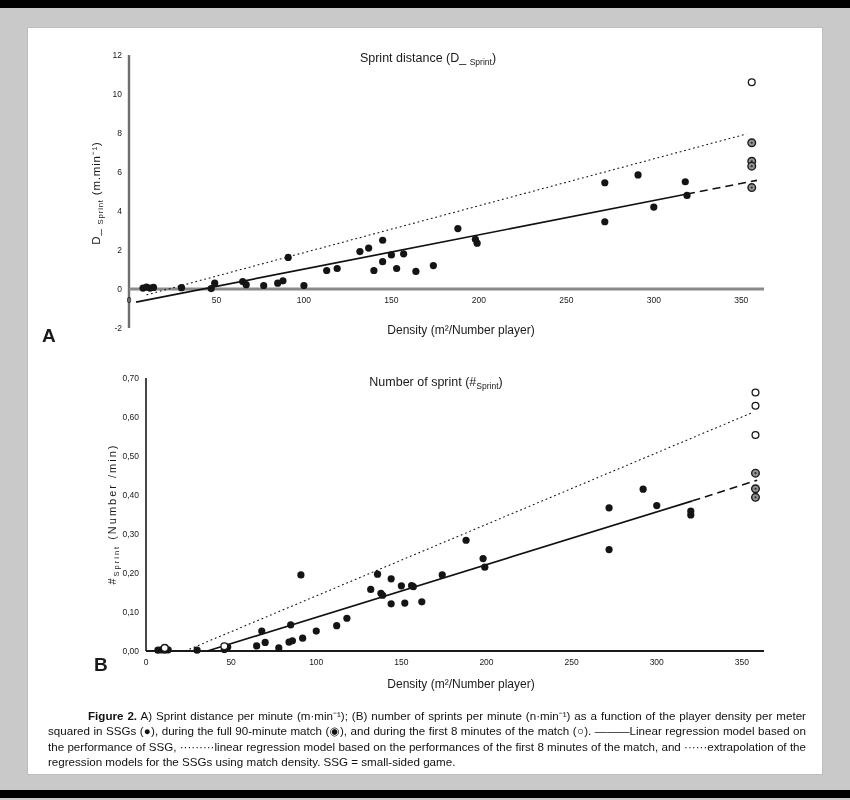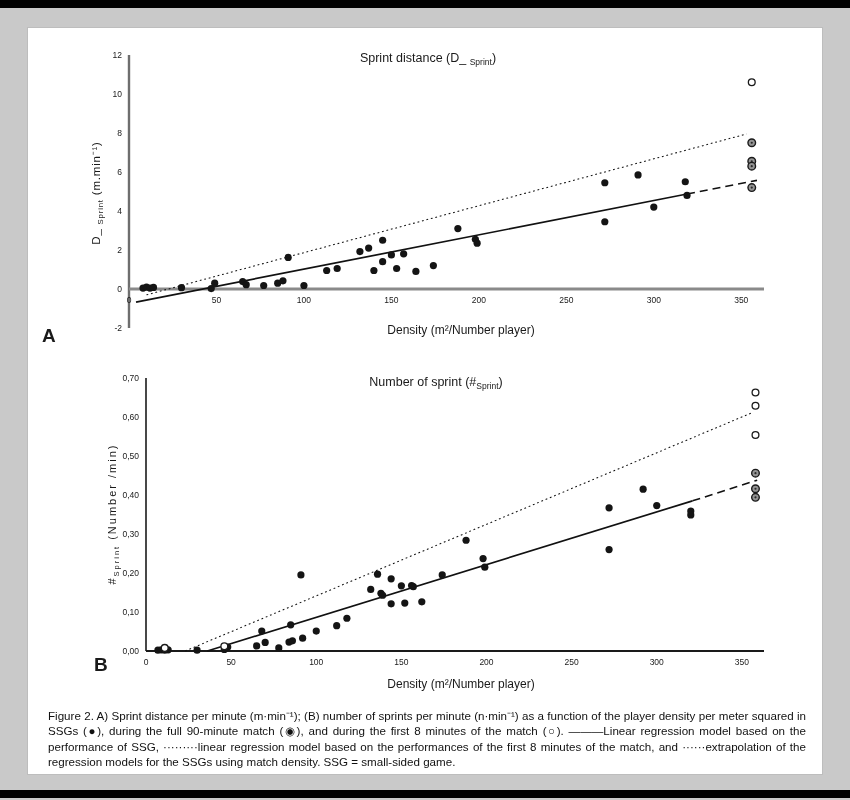--- a/index.html
+++ b/index.html
@@ -10,21 +10,21 @@
   .bar.bottom{top:790px;height:8px;}
   .paper{position:absolute;left:27px;top:27px;width:796px;height:748px;
     background:#ffffff;border:1px solid #bdbdbd;box-sizing:border-box;}
   .chart{position:absolute;left:0;}
   #chart-A-wrap{top:0;height:333px;}
   #chart-B-wrap{top:333px;height:348px;}
   svg{display:block;}
   svg text{font-family:"Liberation Sans",sans-serif;fill:#1a1a1a;}
   .caption{position:absolute;left:20px;top:680px;width:758px;margin:0;
     font-size:11.6px;line-height:15.4px;color:#111;text-align:justify;}
-  .caption b{font-weight:normal;}
+  .caption b{font-weight:bold;margin-left:40px;}
 </style>
 </head>
 <body>
 
 <div class="stage">
   <div class="bar top"></div>
   <div class="paper">
     <div class="chart" id="chart-A-wrap">
       <svg id="svg-A" width="796" height="333">
           <line x1="101" y1="27" x2="101" y2="300" stroke="#6e6e6e" stroke-width="2.4"></line>

